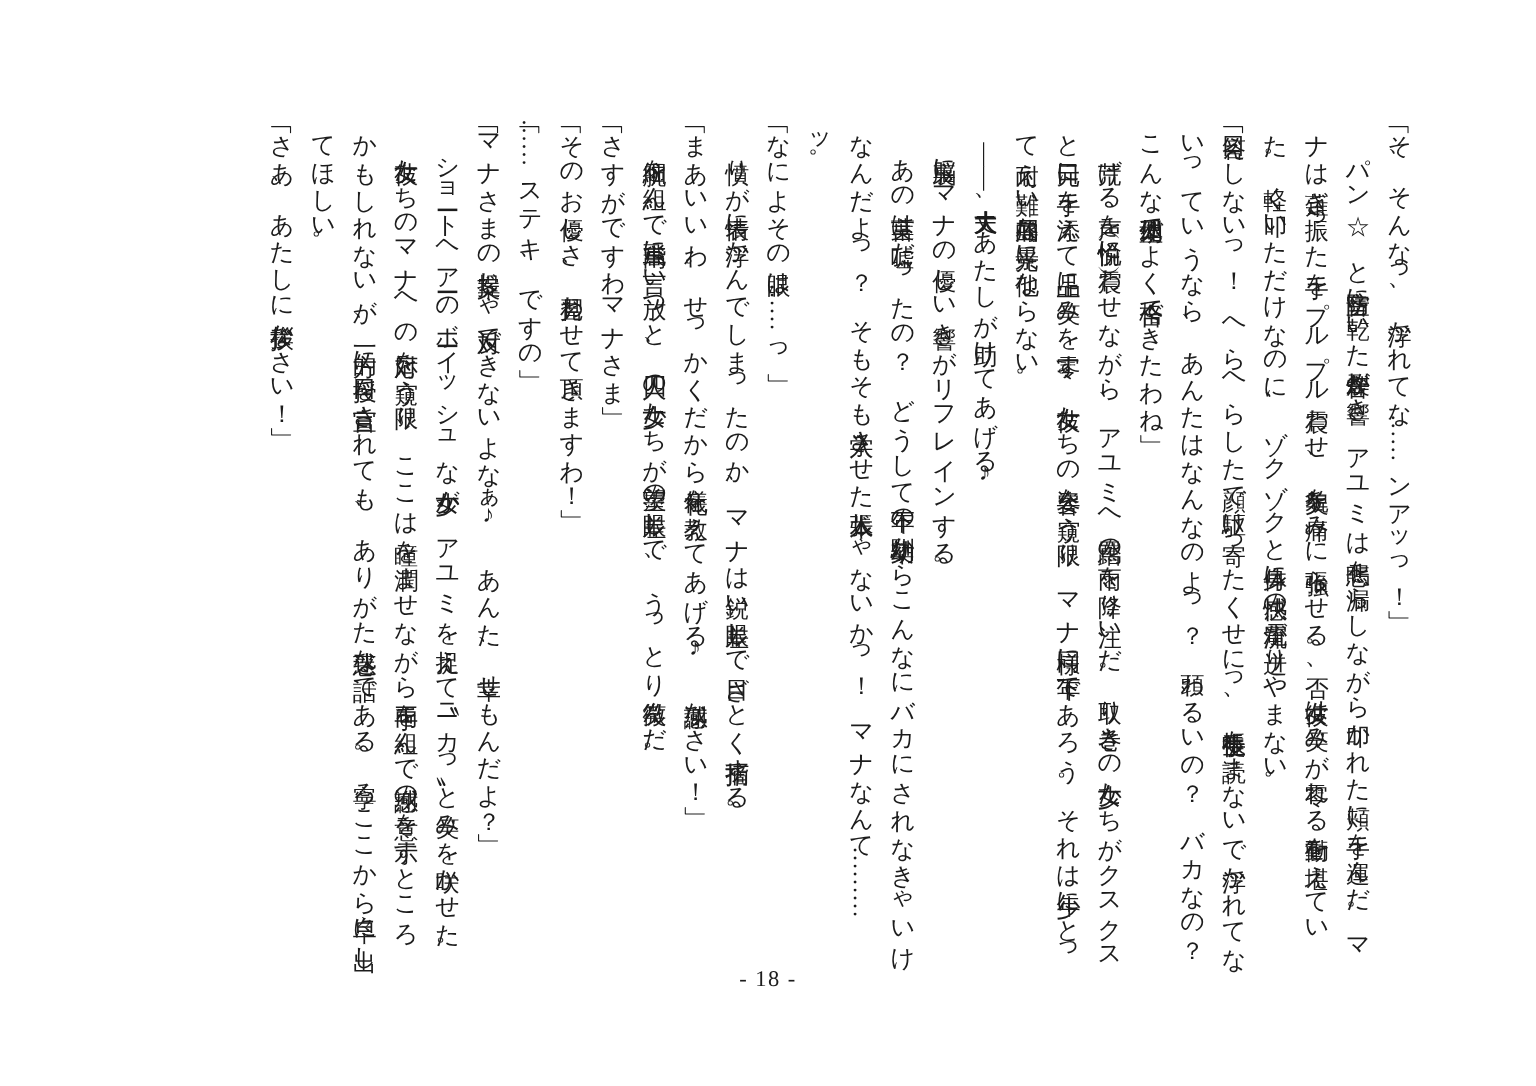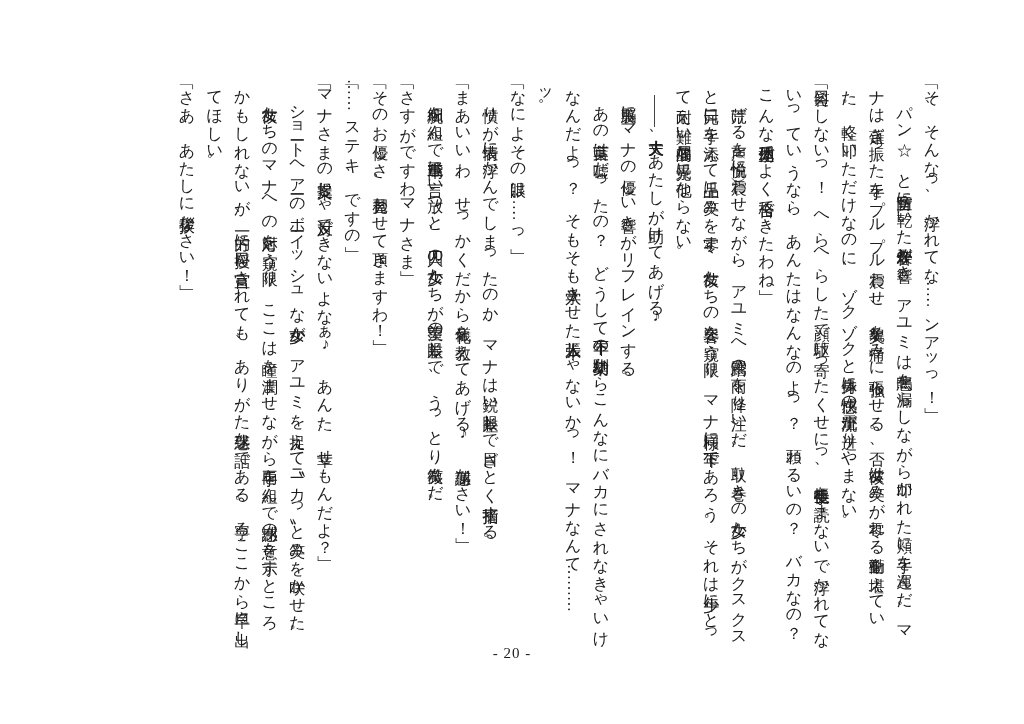--- a/index.html
+++ b/index.html
@@ -64,14 +64,14 @@
     <p class="para">「まあいいわ。せっかくだから礼儀を教えてあげる♪　感謝なさい！」</p>
     <p class="para indent">細腕を組んで高飛車に言い放つと、四人の少女たちが羨望の眼差しで、うっとり微笑んだ。</p>
     <p class="para">「さすがですわマナさま」</p>
     <p class="para">「そのお優しさ、見習わせて頂きますわ！」</p>
     <p class="para">「……ステキ、ですの」</p>
     <p class="para">「マナさまの提案じゃ反対できないよなぁ♪　あんた、幸せもんだよ？」</p>
     <p class="para indent">ショートヘアーのボーイッシュな少女が、アユミを捉えて〝ニカっ〟と笑みを咲かせた。</p>
     <p class="para indent">彼女たちのマナへの対応を窺う限り、ここは瞳を潤ませながら両手を組んで感謝の意を示すところかもしれないが、一方的に口授を宣言されても、ありがた迷惑な話である。寧ろここから早々に出してほしい。</p>
     <p class="para">「さあ、あたしに挨拶なさい！」</p>
   </div>
-  <div class="footer">- 20 -</div>
+  <div class="footer">- 18 -</div>
 </div>
 
 </body></html>

